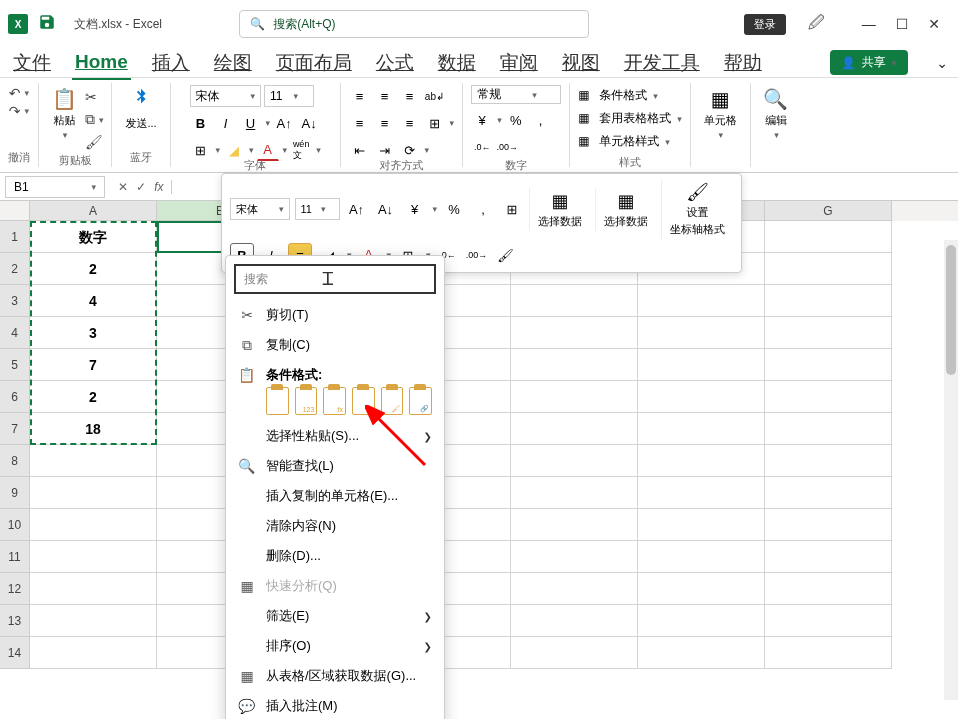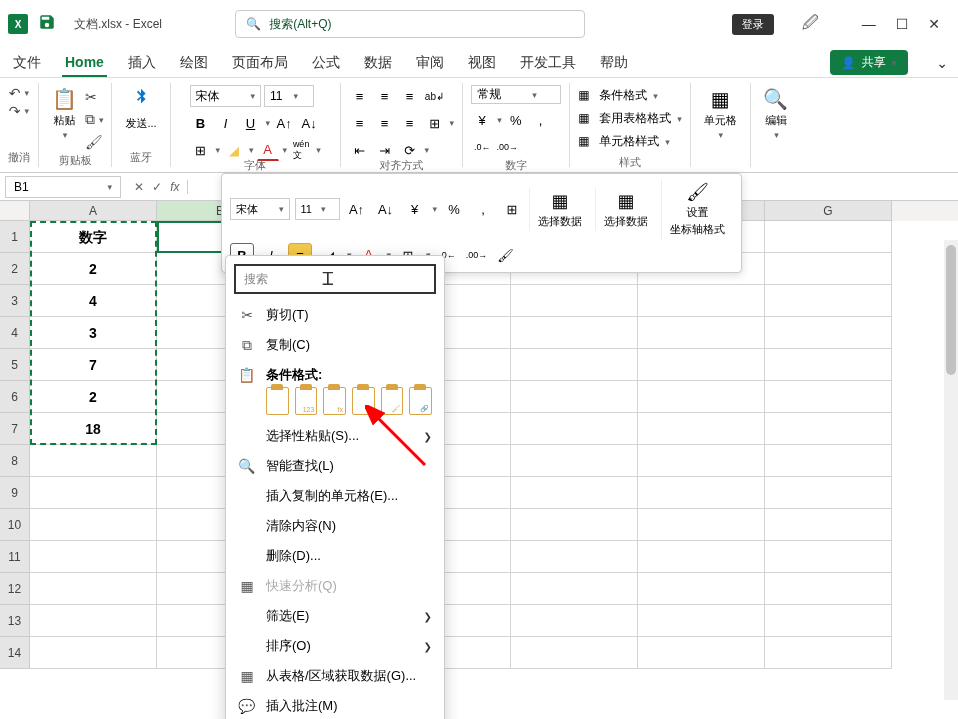--- a/index.html
+++ b/index.html
@@ -5,28 +5,28 @@
     * { margin: 0; padding: 0; box-sizing: border-box; font-family: "Microsoft YaHei", "Segoe UI", sans-serif; }
     body { background: #fff; width: 958px; height: 719px; overflow: hidden; position: relative; font-size: 12px; }
     
     
     .titlebar { height: 48px; display: flex; align-items: center; padding: 0 8px; background: #fff; }
     .titlebar-left { display: flex; align-items: center; gap: 10px; }
     .excel-logo { width: 20px; height: 20px; background: #107c41; color: #fff; display: flex; align-items: center; justify-content: center; font-weight: bold; font-size: 10px; border-radius: 2px; }
     .save-icon { color: #107c41; font-size: 16px; }
     .title-text { font-size: 12px; color: #444; margin-left: 8px; }
     .search-box { margin-left: auto; margin-right: auto; width: 350px; height: 28px; border: 1px solid #ccc; border-radius: 4px; display: flex; align-items: center; padding: 0 10px; gap: 8px; color: #666; }
-    .titlebar-right { display: flex; align-items: center; gap: 28px; margin-left: auto; }
+    .titlebar-right { display: flex; align-items: center; gap: 22px; margin-left: auto; }
     .login-btn { background: #333; color: #fff; padding: 3px 10px; border-radius: 3px; font-size: 11px; }
     .win-controls { display: flex; gap: 20px; margin-left: 15px; margin-right: 10px; }
     .win-control { font-size: 14px; color: #333; cursor: pointer; }
     
     
     .ribbon-tabs { height: 30px; display: flex; align-items: center; padding: 0 10px; gap: 18px; border-bottom: 1px solid #ddd; }
-    .ribbon-tab { font-size: 14px; color: #333; padding: 5px 3px; cursor: pointer; }
+    .ribbon-tab { font-size: 19px; color: #333; padding: 5px 3px; cursor: pointer; text-decoration: underline; }
     .ribbon-tab.active { color: #107c41; border-bottom: 2px solid #107c41; font-weight: 600; }
     .share-btn { margin-left: auto; background: #107c41; color: #fff; padding: 4px 12px; border-radius: 4px; font-size: 12px; display: flex; align-items: center; gap: 5px; }
     .ribbon-toggle { font-size: 14px; color: #333; margin-left: 10px; cursor: pointer; }
     
     
     .ribbon-content { height: 95px; display: flex; background: #fff; border-bottom: 1px solid #ccc; padding: 5px 0; }
     .ribbon-group { display: flex; flex-direction: column; align-items: center; justify-content: space-between; padding: 2px 8px; border-right: 1px solid #ddd; position: relative; }
     .group-label { font-size: 11px; color: #666; margin-top: auto; padding-top: 3px; }
     .group-body { display: flex; flex-direction: column; align-items: center; gap: 2px; height: 70px; }
     .group-body-row { display: flex; align-items: flex-start; gap: 3px; }
@@ -45,21 +45,21 @@
     .mini-toolbar { position: absolute; top: 173px; left: 221px; background: #fff; border: 1px solid #ccc; border-radius: 4px; box-shadow: 0 2px 8px rgba(0,0,0,0.15); padding: 5px 8px; z-index: 20; display: flex; flex-direction: column; gap: 4px; }
     .mini-row { display: flex; align-items: center; gap: 5px; }
     .mini-font-sel { border: 1px solid #ccc; height: 22px; padding: 0 5px; font-size: 11px; display: flex; align-items: center; gap: 20px; }
     .mini-font-sel.sz { width: 45px; gap: 8px; }
     .mini-btn { width: 24px; height: 24px; display: flex; align-items: center; justify-content: center; font-size: 13px; cursor: pointer; border-radius: 3px; }
     .mini-btn.sel { border: 1px solid #666; }
     .mini-sec { display: flex; flex-direction: column; align-items: center; gap: 2px; padding: 2px 8px; font-size: 11px; cursor: pointer; border-left: 1px solid #eee; }
     
     
     .formula-bar { height: 28px; display: flex; align-items: center; border-bottom: 1px solid #ccc; background: #fff; }
-    .name-box { width: 116px; height: 22px; border: 1px solid #ccc; margin: 0 5px; padding: 0 8px; display: flex; align-items: center; justify-content: space-between; font-size: 12px; }
+    .name-box { width: 100px; height: 22px; border: 1px solid #ccc; margin: 0 5px; padding: 0 8px; display: flex; align-items: center; justify-content: space-between; font-size: 12px; }
     .fx-controls { display: flex; gap: 8px; padding: 0 8px; border-right: 1px solid #ccc; color: #666; }
     
     
     .grid-area { position: relative; height: 490px; overflow: hidden; }
     .col-headers { display: flex; height: 20px; background: #f3f2f1; }
     .corner { width: 30px; border-right: 1px solid #ccc; border-bottom: 1px solid #ccc; background: #f3f2f1; }
     .col-h { width: 127px; border-right: 1px solid #ccc; border-bottom: 1px solid #ccc; text-align: center; font-size: 12px; color: #444; line-height: 20px; background: #e5e5e5; }
     .col-h.sel { background: #d0e7d0; }
     .grid-body { display: flex; }
     .row-headers { display: flex; flex-direction: column; }

